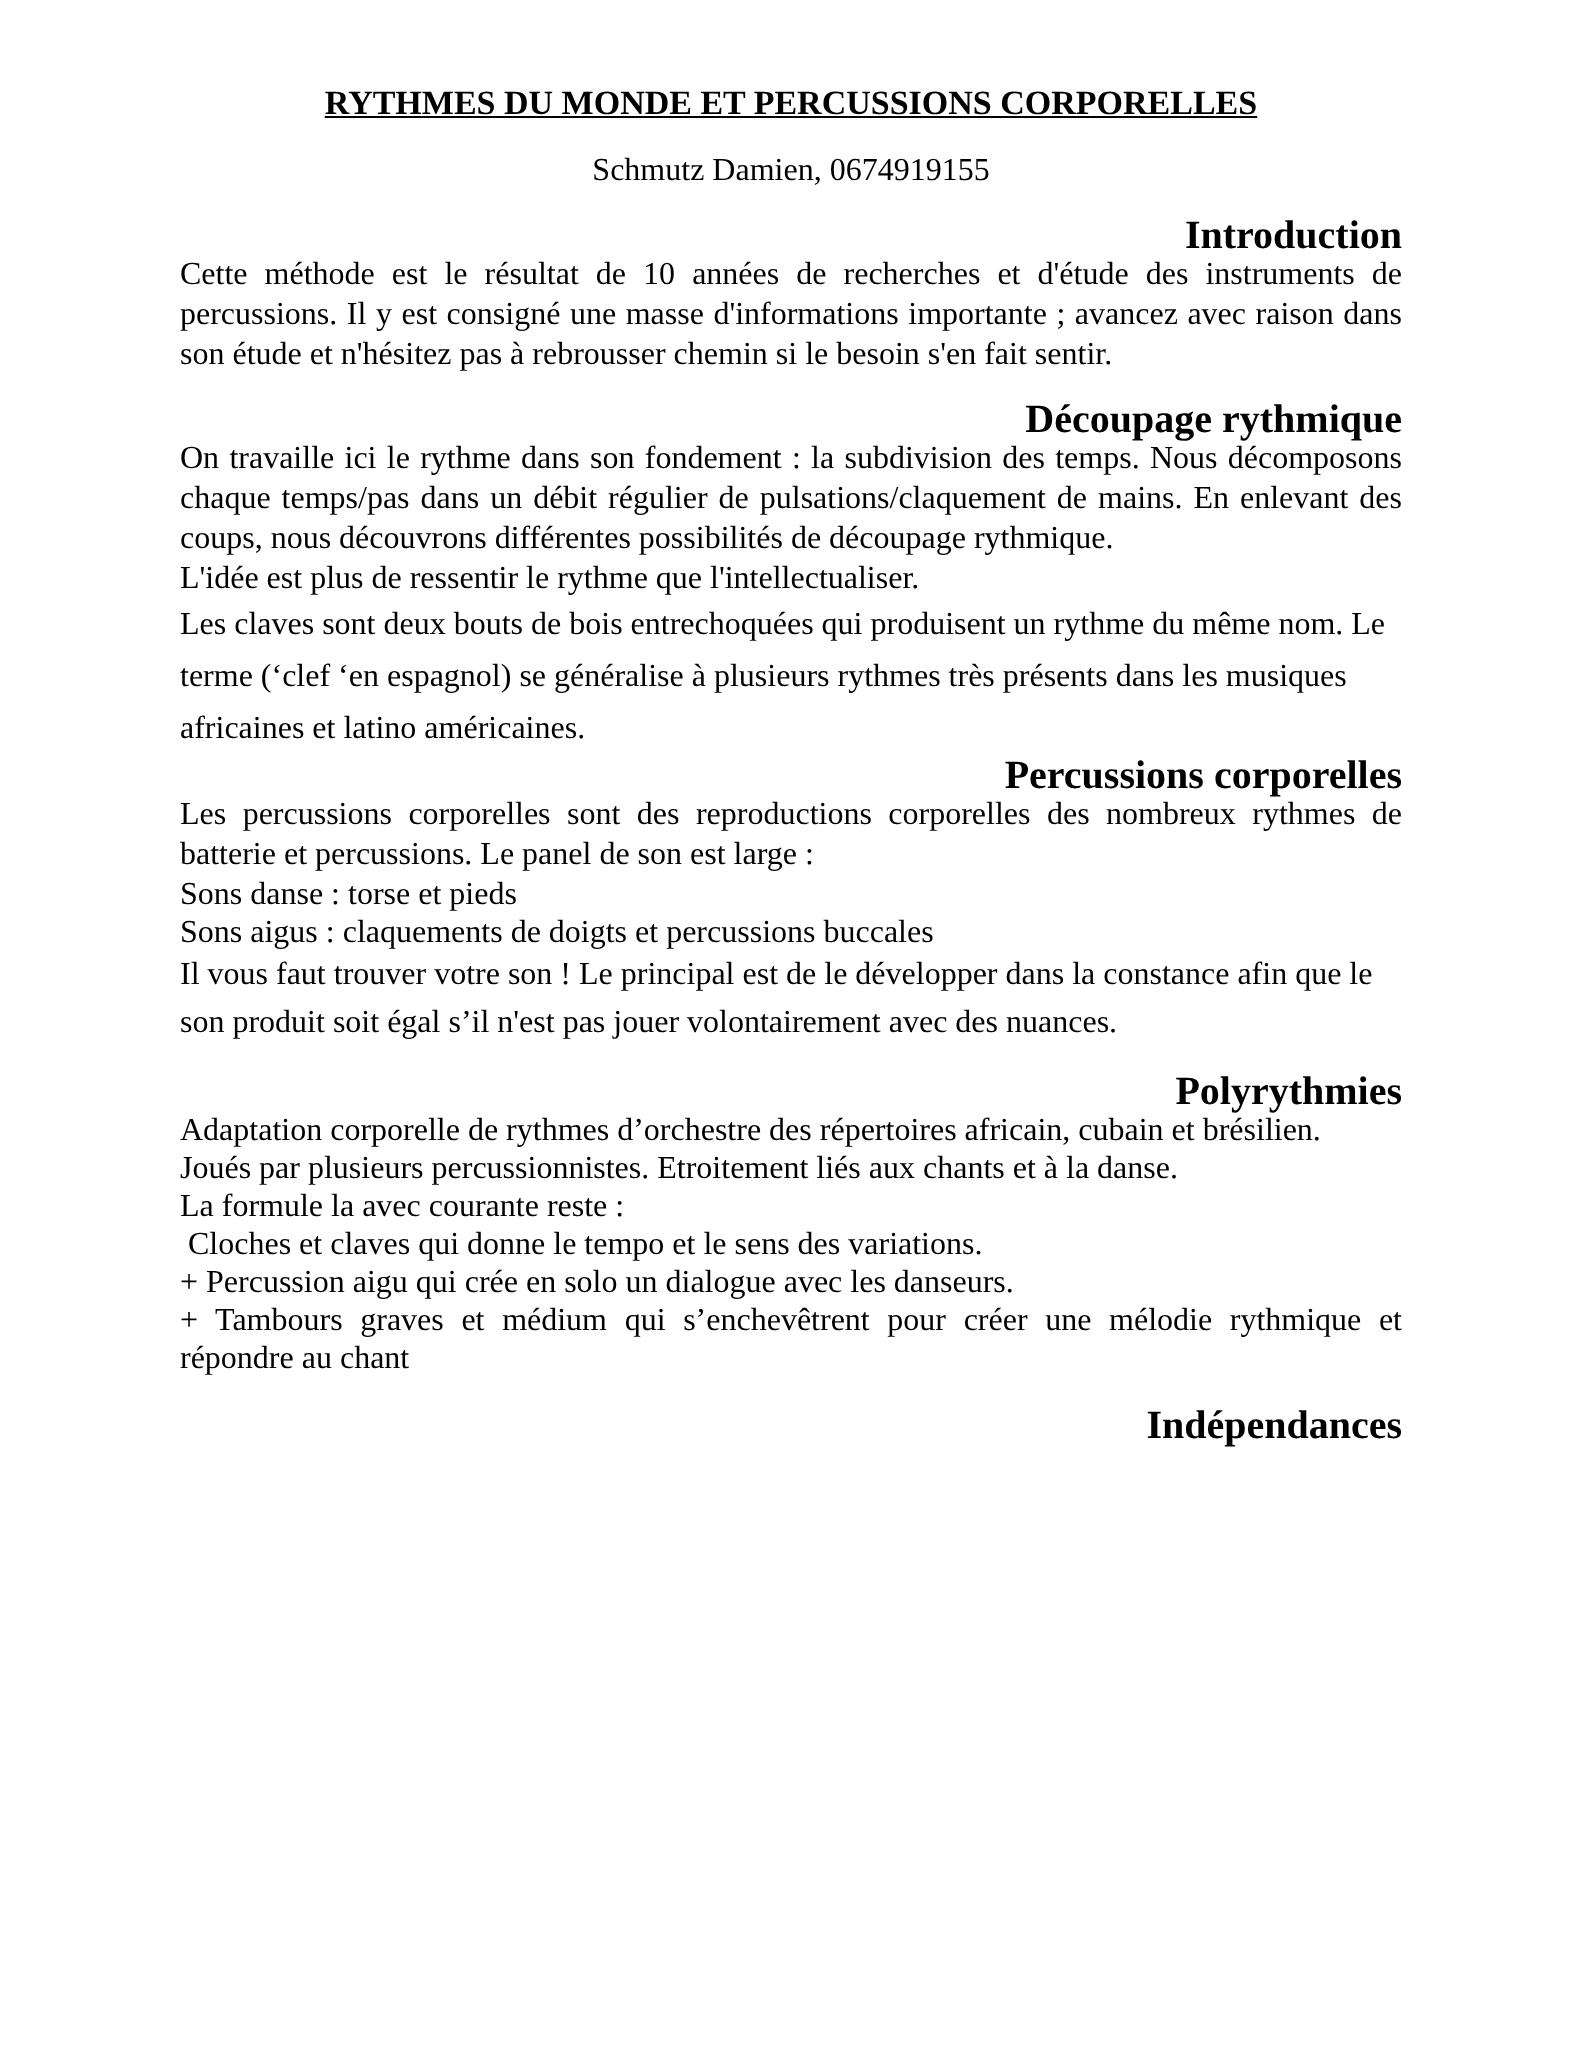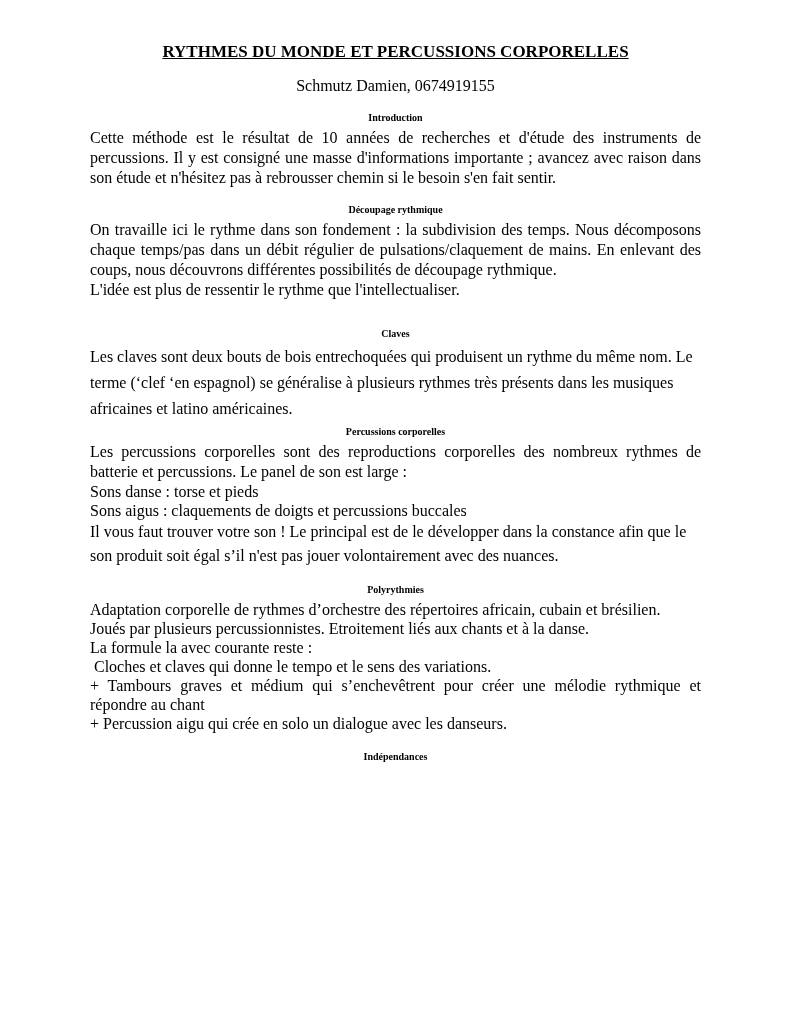--- a/index.html
+++ b/index.html
@@ -23,23 +23,23 @@
     text-decoration: underline;
     text-align: center;
     line-height: 24px;
   }
   .byline {
     text-align: center;
     line-height: 20px;
     margin-top: 12px;
   }
   .heading {
-    font-size: 10px;
+    font-size: 20px;
     font-weight: bold;
-    text-align: center;
+    text-align: right;
     line-height: 20px;
     margin: 0;
   }
   p { margin: 0; line-height: 20px; }
   .justify { text-align: justify; }
   .wide { line-height: 26px; }
   .mid  { line-height: 24px; }
   .lh19 { line-height: 19px; }
   .pre  { white-space: pre-wrap; }
   .mt10 { margin-top: 10px; }
@@ -60,39 +60,38 @@
     <p class="justify">Cette méthode est le résultat de 10 années de recherches et d'étude des instruments de percussions. Il y est consigné une masse d'informations importante ; avancez avec raison dans son étude et n'hésitez pas à rebrousser chemin si le besoin s'en fait sentir.</p>
   </section>
 
   <section>
     <h2 class="heading mt12">Découpage rythmique</h2>
     <p class="justify">On travaille ici le rythme dans son fondement : la subdivision des temps. Nous décomposons chaque temps/pas dans un débit régulier de pulsations/claquement de mains. En enlevant des coups, nous découvrons différentes possibilités de découpage rythmique.</p>
     <p>L'idée est plus de ressentir le rythme que l'intellectualiser.</p>
   </section>
 
   <section>
-    <h2 class="heading mt24">Claves</h2>
     <p class="wide">Les claves sont deux bouts de bois entrechoquées qui produisent un rythme du même nom. Le terme (‘clef ‘en espagnol) se généralise à plusieurs rythmes très présents dans les musiques africaines et latino américaines.</p>
   </section>
 
   <section>
     <h2 class="heading">Percussions corporelles</h2>
     <p class="justify">Les percussions corporelles sont des reproductions corporelles des nombreux rythmes de batterie et percussions. Le panel de son est large :</p>
     <p class="lh19">Sons danse : torse et pieds</p>
     <p class="lh19">Sons aigus : claquements de doigts et percussions buccales</p>
     <p class="mid">Il vous faut trouver votre son ! Le principal est de le développer dans la constance afin que le son produit soit égal s’il n'est pas jouer volontairement avec des nuances.</p>
   </section>
 
   <section>
     <h2 class="heading mt12">Polyrythmies</h2>
     <p class="lh19">Adaptation corporelle de rythmes d’orchestre des répertoires africain, cubain et brésilien.</p>
     <p class="lh19">Joués par plusieurs percussionnistes. Etroitement liés aux chants et à la danse.</p>
     <p class="lh19">La formule la avec courante reste :</p>
     <p class="lh19 pre"> Cloches et claves qui donne le tempo et le sens des variations.</p>
+    <p class="lh19">+ Percussion aigu qui crée en solo un dialogue avec les danseurs.</p>
     <p class="lh19 justify">+ Tambours graves et médium qui s’enchevêtrent pour créer une mélodie rythmique et répondre au chant</p>
-    <p class="lh19">+ Percussion aigu qui crée en solo un dialogue avec les danseurs.</p>
   </section>
 
   <section>
     <h2 class="heading mt14">Indépendances</h2>
   </section>
 
 </div>
 
 </body></html>

